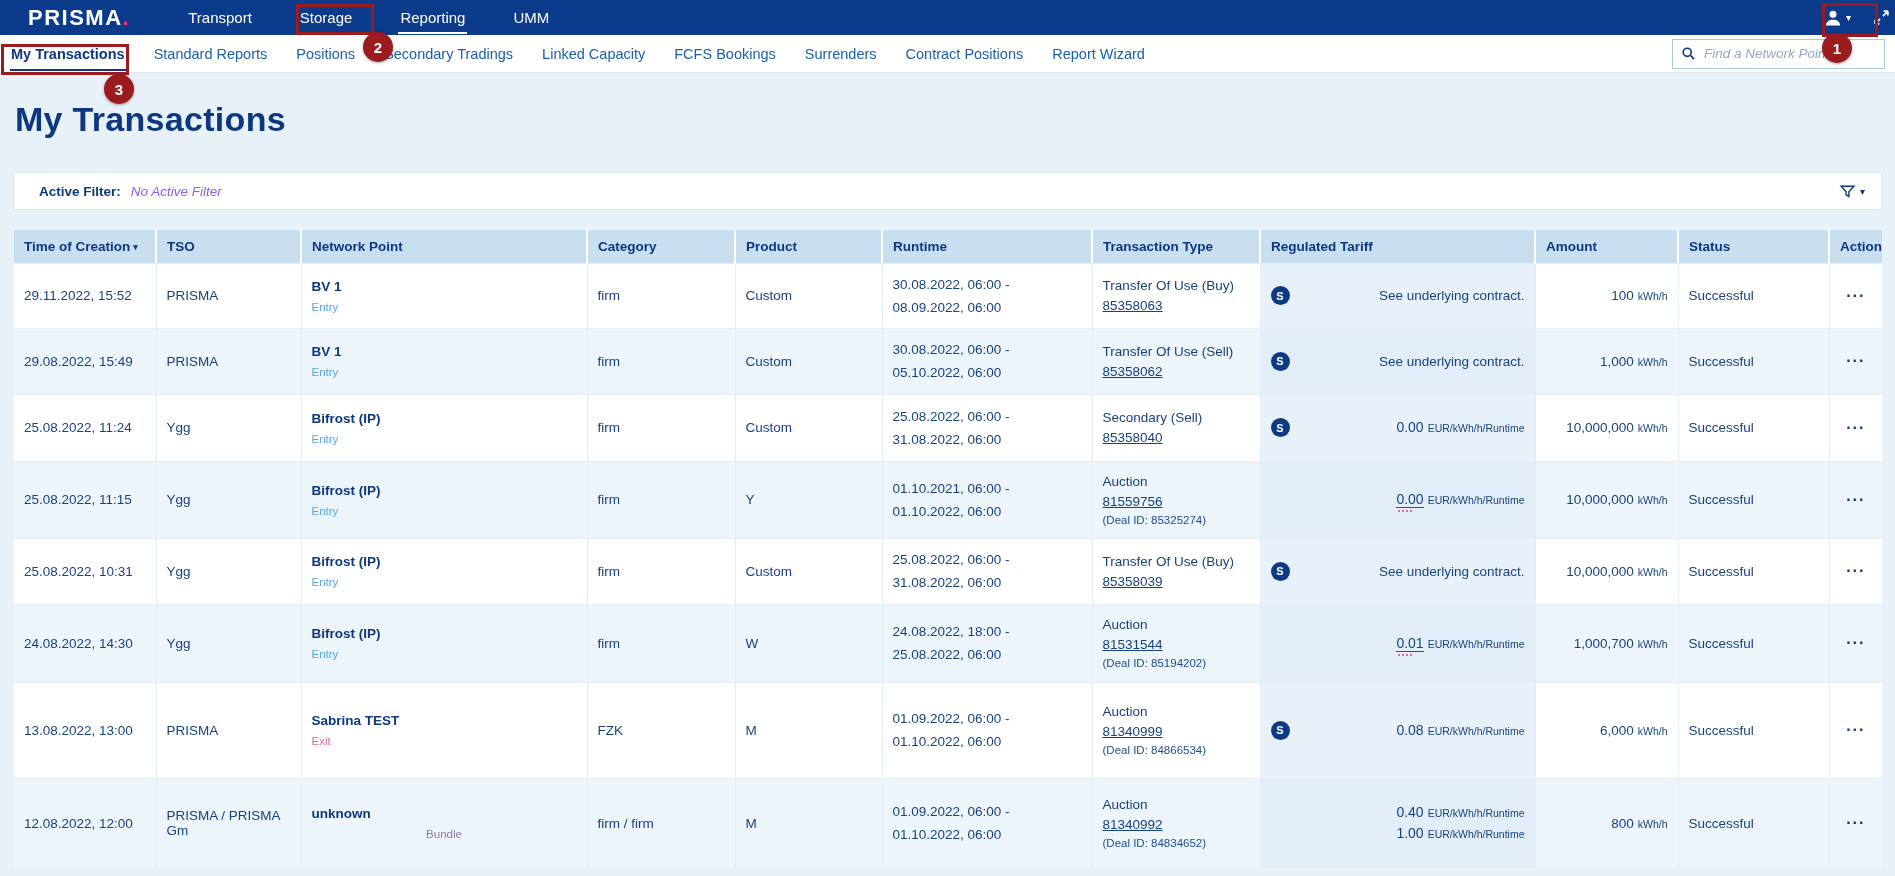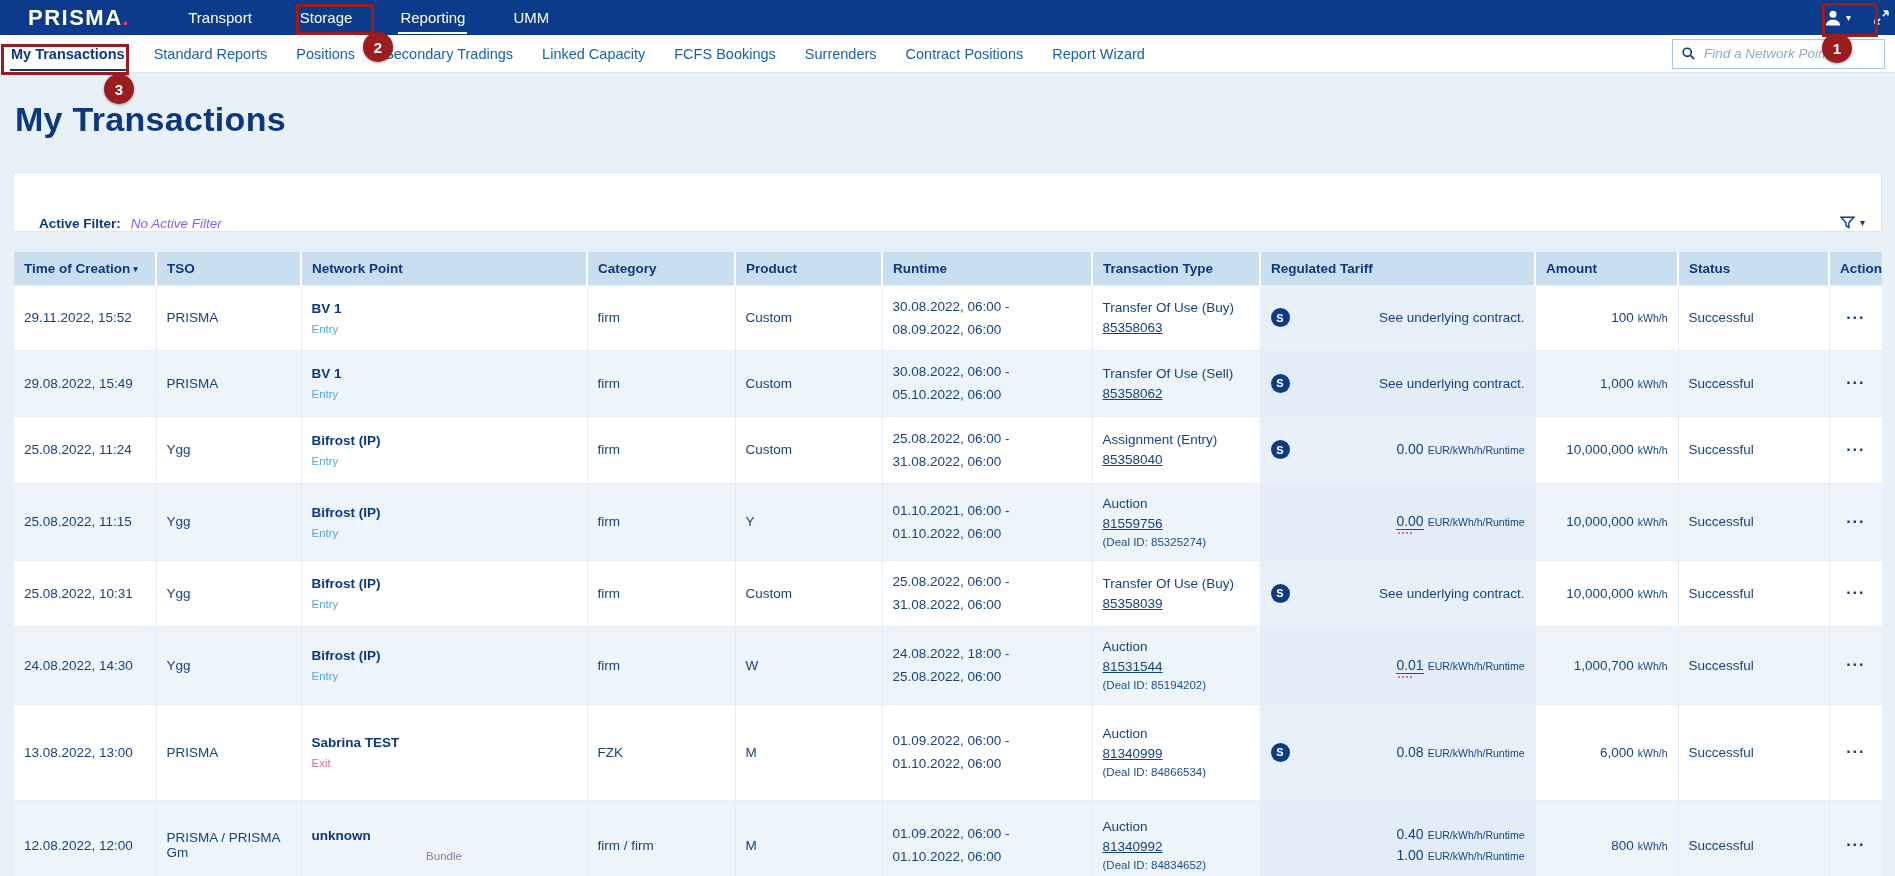--- a/index.html
+++ b/index.html
@@ -23,21 +23,21 @@
   .subnav-items { display:flex; gap:27px; }
   .subnav-item { color:#1961ac; font-size:14.5px; cursor:pointer; padding:9px 1px 7px; }
   .subnav-item.active { color:#0d3880; font-weight:bold; border-bottom:2px solid #0d3880; }
   .searchbox { margin-left:auto; display:flex; align-items:center; gap:8px; width:213px; height:30px; background:#fff; border:1px solid #aac6e2; padding:0 8px; }
   .searchbox input { border:none; outline:none; width:100%; font-size:13.5px; color:#1a4a8c; font-family:"Liberation Sans",sans-serif; background:transparent; }
   .searchbox input::placeholder { color:#8fa8c8; font-style:italic; }
 
   
   .page-title { color:#0d3880; font-size:34px; font-weight:800; padding:27px 0 0 15px; letter-spacing:.3px; }
 
-  .filterbar { display:flex; align-items:flex-end; margin:33px 13px 0 13px; height:60px; background:#fff; border:1px solid #dbe7f1; padding:0 16px 0 25px; }
+  .filterbar { display:flex; align-items:center; margin:33px 13px 0 13px; height:38px; background:#fff; border:1px solid #dbe7f1; padding:0 16px 0 25px; }
   .filter-label { color:#0d3880; font-size:13.5px; font-weight:bold; margin-right:10px; }
   .filter-value { color:#8b5cf6; font-size:13.5px; font-style:italic; }
   .filter-btn { margin-left:auto; display:flex; align-items:center; gap:4px; cursor:pointer; color:#0d3880; }
 
   
   .tablewrap { margin:20px 13px 0 14px; }
   table { border-collapse:collapse; table-layout:fixed; width:1868px; }
   thead th { background:#c9dff0; height:33px; text-align:left; color:#0d3880; font-size:13.5px; font-weight:bold; padding:0 10px; border-left:2px solid #fff; white-space:nowrap; overflow:hidden; }
   thead th:first-child { border-left:none; }
   .sort-caret { font-size:9px; color:#0d3880; margin-left:3px; vertical-align:1px; }
@@ -234,21 +234,21 @@
         <tr>
           <td>25.08.2022, 11:24</td>
           <td>Ygg</td>
           <td>
               <div class="np-name">Bifrost (IP)</div>
               <div class="np-sub entry">Entry</div>
             </td>
           <td>firm</td>
           <td>Custom</td>
           <td class="c-run">25.08.2022, 06:00 - 31.08.2022, 06:00</td>
-          <td><div class="tt-name">Assignment (Entry)</div><a class="tt-link">85358040</a></td>
+          <td><div class="tt-name">Secondary (Sell)</div><a class="tt-link">85358040</a></td>
           <td class="c-tariff">
               <div class="tariff-flex">
                 <span class="s-badge">S</span>
                 <div class="tariff-content"><span class="tariff-line"><span class="tv">0.00</span><span class="tu">EUR/kWh/h/Runtime</span></span></div>
               </div>
             </td>
           <td class="c-amount"><span class="av">10,000,000</span><span class="au">kWh/h</span></td>
           <td>Successful</td>
           <td class="c-actions"><span class="dots">···</span></td>
         </tr>

